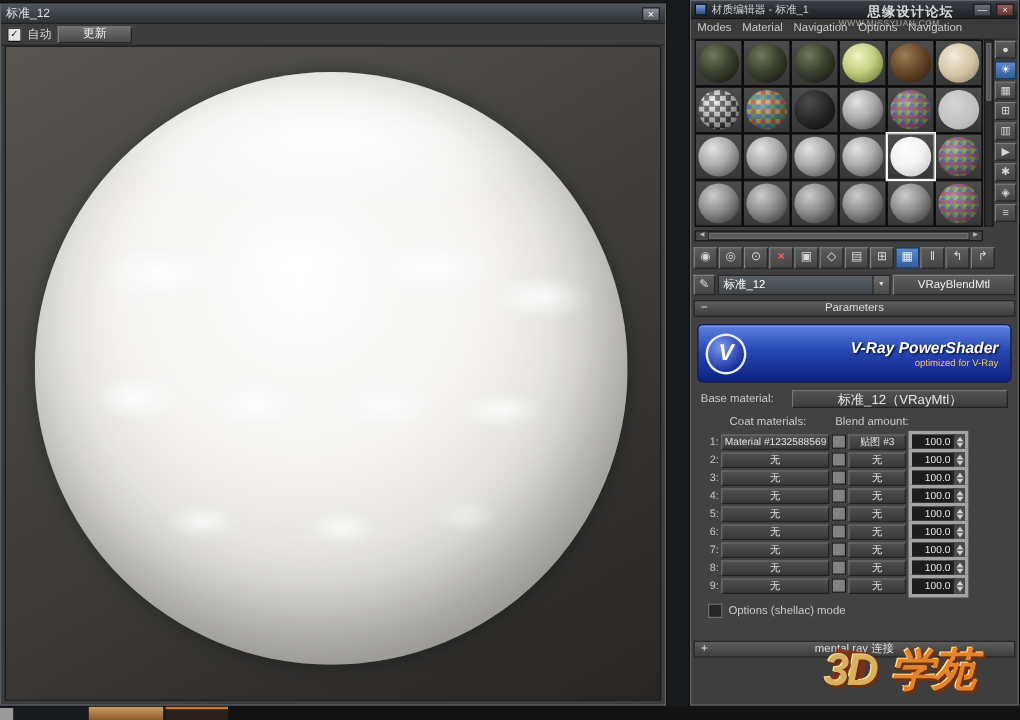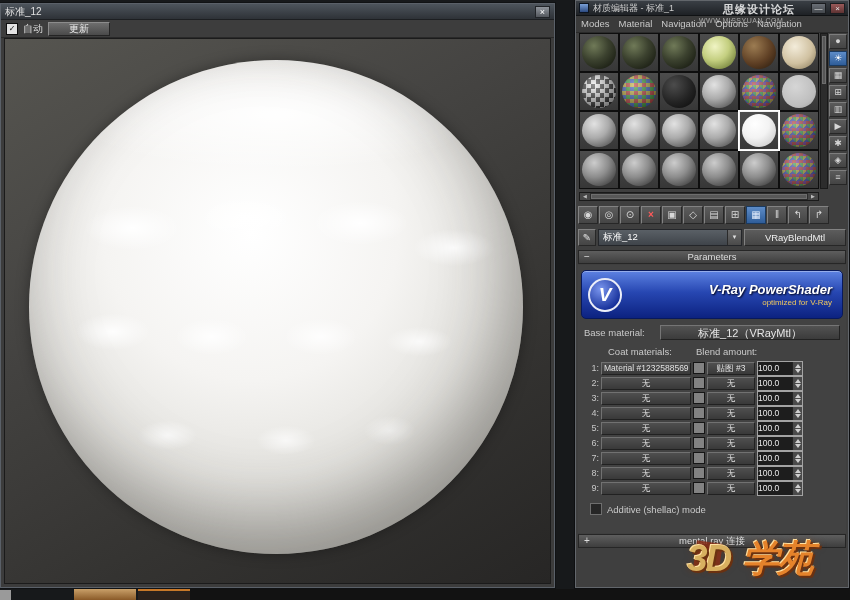--- a/index.html
+++ b/index.html
@@ -135,21 +135,21 @@
   .blend-h{position:absolute;left:118px;color:#cacaca;font-size:9.5px;}
   .rows{padding-left:8px;margin-top:2px;}
   .crow{display:flex;align-items:center;gap:2px;height:14px;margin-bottom:1px;}
   .cnum{width:13px;text-align:right;color:#c8c8c8;font-size:9px;}
   .cbtn{height:13px;background:linear-gradient(#4f4f4f,#393939);border:1px solid #212121;
      border-top-color:#717171;border-left-color:#717171;color:#e2e2e2;font-size:8.5px;
      white-space:nowrap;overflow:hidden;padding:0 2px;}
   .cbtn.mat{width:90px;}
   .cbtn.map{width:48px;}
   .swatch{width:12px;height:12px;background:#828282;border:1px solid #161616;box-sizing:border-box;}
-  .spin{display:flex;width:44px;height:13px;background:#1d1d1d;border:1px solid #a3a3a3;box-sizing:content-box;gap:11px;}
+  .spin{display:flex;width:44px;height:13px;background:#1d1d1d;border:3px solid #a3a3a3;box-sizing:content-box;}
   .spinval{flex:1;color:#eaeaea;font-size:8.5px;text-align:right;line-height:13px;padding-right:2px;}
   .spinarrows{width:9px;display:flex;flex-direction:column;justify-content:center;gap:1px;background:#4a4a4a;
      border-left:1px solid #222;align-items:center;}
   .spinarrows .up{width:0;height:0;border-left:3px solid transparent;border-right:3px solid transparent;
      border-bottom:4px solid #cfcfcf;}
   .spinarrows .dn{width:0;height:0;border-left:3px solid transparent;border-right:3px solid transparent;
      border-top:4px solid #cfcfcf;}
   .additive-row{display:flex;align-items:center;gap:5px;margin:8px 0 0 12px;}
   .addcheck{width:10px;height:10px;background:#262626;border:1px solid #6e6e6e;}
   .addlabel{color:#cacaca;font-size:9.5px;}
@@ -461,21 +461,21 @@
             <span class="spinarrows">
               <i class="up"></i>
               <i class="dn"></i>
             </span>
           </span>
       </div>
     </div>
 
     <div class="additive-row">
       <span class="addcheck"></span>
-      <span class="addlabel">Additive (shellac) mode</span>
+      <span class="addlabel">Options (shellac) mode</span>
     </div>
   </div>
 
   <div class="rollout" id="mental-rollout">
     <span class="rmark">+</span>
     <span>mental ray 连接</span>
   </div>
 </div>
 
 <div id="watermark">

